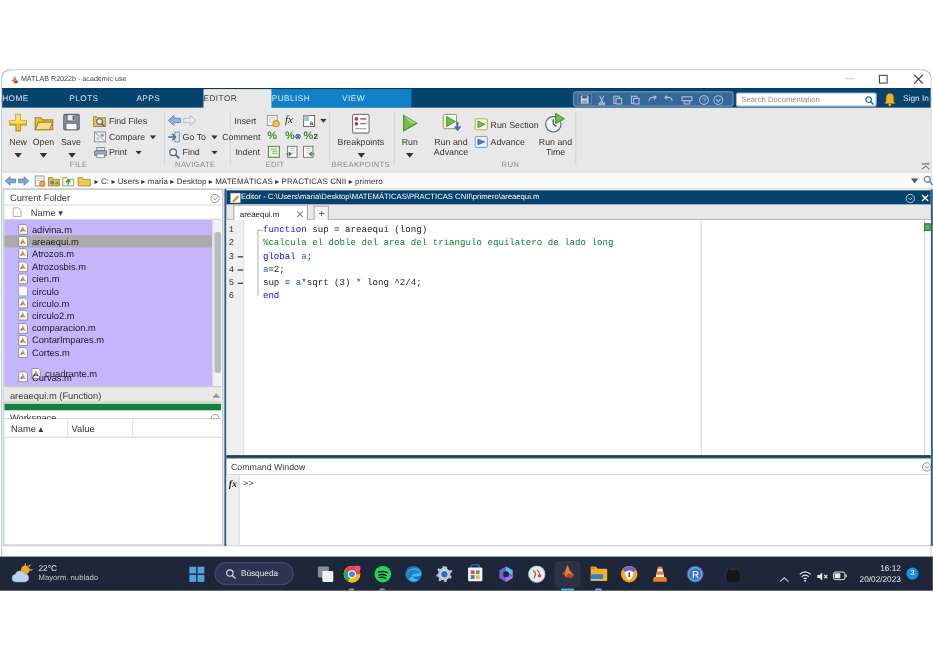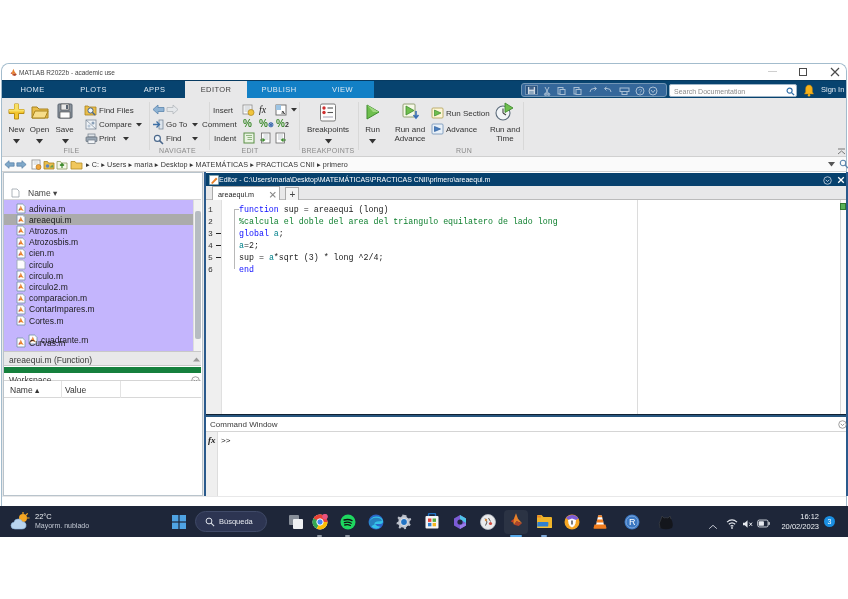--- a/index.html
+++ b/index.html
@@ -1,21 +1,21 @@
 <!DOCTYPE html>
 <html><head>
 <meta charset="utf-8">
 <style>
   * { margin:0; padding:0; box-sizing:border-box; }
   html,body { width:848px; height:599px; background:#ffffff; font-family:"Liberation Sans", sans-serif; overflow:hidden; }
   .abs { position:absolute; }
   #win { position:absolute; left:1px; top:63px; width:846px; height:443px; background:#fff; border:1px solid #a3bccd; border-bottom:none; border-radius:8px 8px 0 0; }
   #titlebar { position:absolute; left:0; top:0; width:100%; height:16px; background:#fff; border-radius:8px 8px 0 0; }
   #tabbar { position:absolute; left:0; top:16px; width:100%; height:18px; background:#07436f; border-top:1px solid #063a61; }
-  .tab { position:absolute; top:0; height:18px; line-height:18px; text-align:center; color:#dde8f2; font-size:7.5px; letter-spacing:0.4px; }
+  .tab { position:absolute; top:0; height:18px; line-height:18px; color:#dde8f2; font-size:7.5px; letter-spacing:0.4px; }
   #toolstrip { position:absolute; left:0; top:34px; width:100%; height:59px; background:#e8e8e9; border-bottom:1px solid #d0d0d0; font-size:8px; color:#333; }
   .seclabel { position:absolute; bottom:2px; font-size:7px; color:#8a8a8a; letter-spacing:0.3px; }
   .vsep { position:absolute; top:4px; height:48px; width:1px; background:#d8d8d8; }
   #breadcrumb { position:absolute; left:0; top:93px; width:100%; height:15px; background:#fafafa; border-bottom:1px solid #d2d2d2; }
   #main { position:absolute; left:0; top:108px; width:100%; height:325px; background:#e8e8e9; }
   #statusbar { position:absolute; left:0; top:433px; width:100%; height:10px; background:#e8e8e9; border-top:1px solid #c0c0c0; font-size:7.5px; color:#222; }
   #taskbar { position:absolute; left:0; top:506px; width:848px; height:31px; background:#1e2639; }
   .hdr { background:#fff; border-bottom:1px solid #d5d5d5; font-size:8.5px; color:#3a3a3a; }
 </style>
 </head>
@@ -280,20 +280,27 @@
         <path d="M0 0 H7 L3.5 4.5 Z" fill="#555"></path>
       </svg>
     <svg class="abs" style="left:837px;top:2px" width="10" height="10" viewBox="0 0 11 11">
         <circle cx="4.4" cy="4.4" r="3" fill="none" stroke="#5c85ad" stroke-width="1.2"></circle>
         <path d="M6.6 6.6 L10 10" stroke="#5c85ad" stroke-width="1.4"></path>
       </svg>
   </div>
   <div id="main">
 
     <div class="abs" style="left:1px;top:0;width:200px;height:324px;border:1px solid #b9c4cc;background:#fff">
+      <div class="hdr abs" style="left:0;top:0;width:197px;height:14px">
+        <span class="abs" style="left:5px;top:2px">Current Folder</span>
+        <svg class="abs" style="left:187px;top:3px" width="9" height="9" viewBox="0 0 10 10">
+            <circle cx="5" cy="5" r="4.2" fill="none" stroke="#8a8a8a" stroke-width="0.9"></circle>
+            <path d="M3 4.2 L5 6.2 L7 4.2" fill="none" stroke="#8a8a8a" stroke-width="1"></path>
+          </svg>
+      </div>
       <div class="abs" style="left:0;top:14px;width:197px;height:13px;background:#fff;border-bottom:1px solid #d5d5d5">
         <svg class="abs" style="left:7px;top:1px" width="9" height="10" viewBox="0 0 9 10">
             <path d="M1 1 H6 L8 3 V9 H1 Z" fill="#fff" stroke="#9aa2aa" stroke-width="0.8"></path>
           </svg>
         <span class="abs" style="left:24px;top:1px;font-size:8.5px;color:#444">Name ▾</span>
       </div>
       <div id="filelist" class="abs" style="left:0;top:27px;width:197px;height:151px;background:#c4b5fd;font-size:8.5px;color:#1a1a1a">
         <div class="frow" style="top:3.0px;">
             <svg class="fic" width="10" height="11" viewBox="0 0 10 11">
               <path d="M1 1 H7 L9 3 V10 H1 Z" fill="#fdfdfd" stroke="#7e96ac" stroke-width="0.9"></path>

